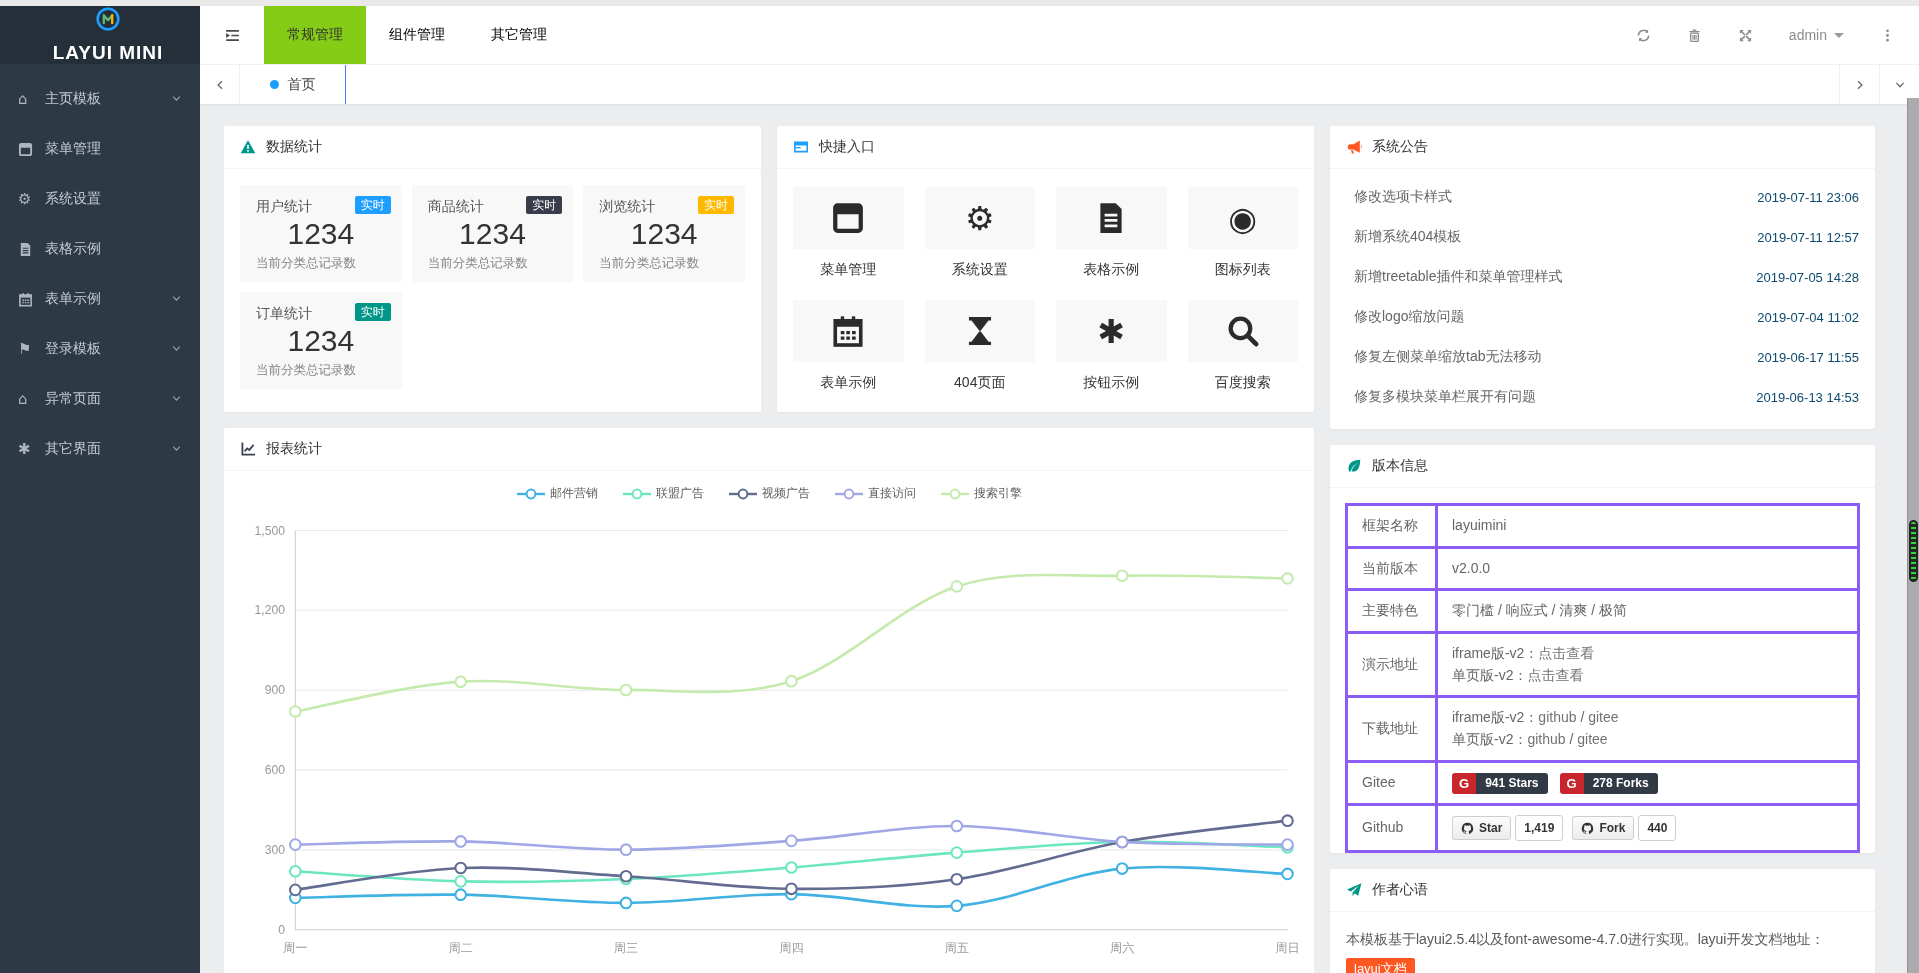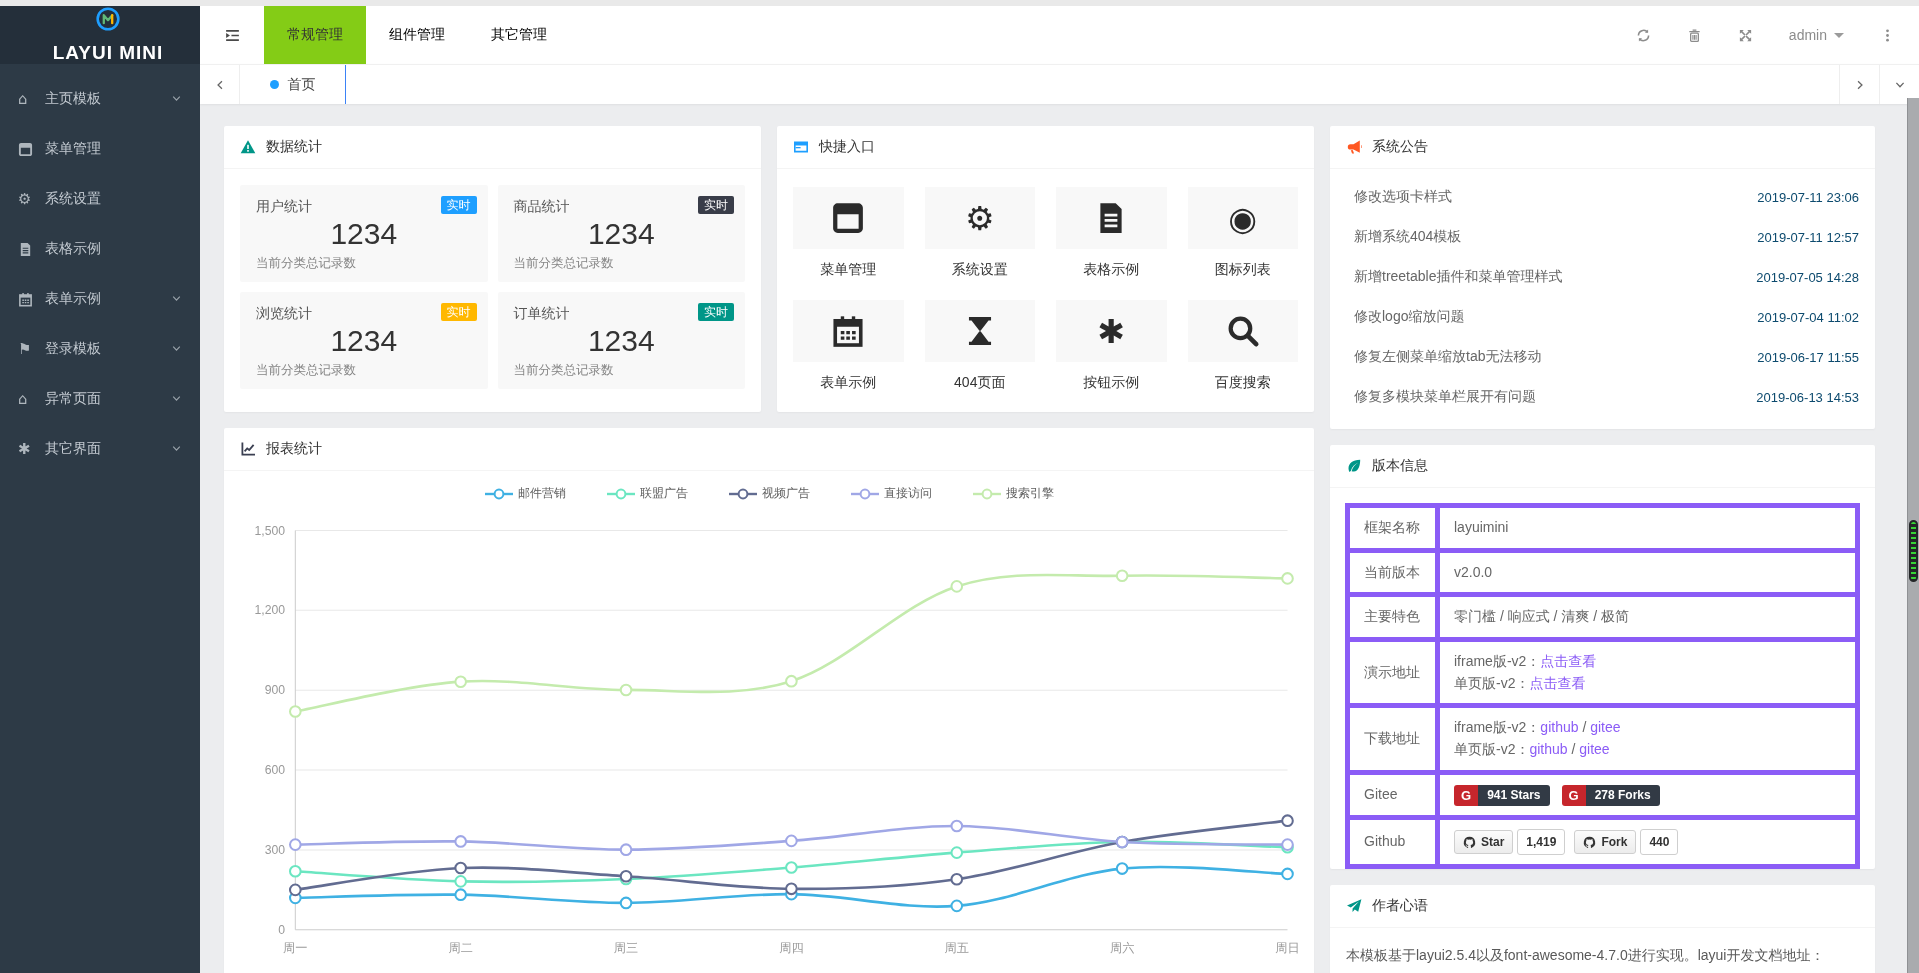--- a/index.html
+++ b/index.html
@@ -46,21 +46,21 @@
   .cols { display:flex; gap:16px; align-items:flex-start; }
   .col-left { flex:1; min-width:0; }
   .col-right { width:545px; flex:none; }
   .panel { background:#fff; border-radius:2px; box-shadow:0 1px 2px rgba(0,0,0,.04); margin-bottom:16px; }
   .panel-h { height:43px; display:flex; align-items:center; gap:10px; padding:0 16px; border-bottom:1px solid #f4f4f4; color:#333; }
   .panel-h svg { width:16px; height:16px; }
   .row1 { display:flex; gap:16px; }
   .row1 .panel { flex:1; min-width:0; }
 
   
-  .cards { display:grid; grid-template-columns:1fr 1fr; gap:10px; padding:16px; }
+  .cards { display:grid; grid-template-columns:1fr 1fr 1fr; gap:10px; padding:16px; }
   .card { background:#f8f8f8; border-radius:2px; padding:13px 16px; height:97px; position:relative; }
   .card-label { font-size:14px; color:#555; }
   .card-badge { position:absolute; top:11px; right:11px; color:#fff; font-size:12px; padding:3px 6px; border-radius:2px; line-height:1; }
   .card-value { font-size:30px; color:#333; line-height:1.15; margin-top:1px;text-align:center; }
   .card-desc { font-size:12.5px; color:#858585; margin-top:3px; }
 
   
   .quick-grid { display:grid; grid-template-columns:repeat(4,1fr); gap:21px 21px; padding:18px 16px 20px; }
   .q-item { text-align:center; cursor:pointer; }
   .q-icon { height:62px; background:#f8f8f8; display:flex; align-items:center; justify-content:center; color:#2b2b2b; }
@@ -69,36 +69,36 @@
   .q-label { margin-top:12px; font-size:14px; color:#333; }
 
   
   .notice-list { list-style:none; padding:8px 0 12px; }
   .notice-row { display:flex; justify-content:space-between; align-items:center; height:40px; padding:0 16px; cursor:pointer; }
   .notice-text { color:#666; font-size:14px;margin-left:8px; }
   .notice-date { color:#0c4a6e; font-size:13px; }
 
   
   .vtable { border-collapse:collapse; margin:15px; width:calc(100% - 30px); table-layout:fixed; }
-  .vtable td { border:5px solid #8b5cf6; padding:9px 14px; font-size:14px; color:#666; line-height:1.55; }
+  .vtable td { border:3px solid #8b5cf6; padding:9px 14px; font-size:14px; color:#666; line-height:1.55; }
   .vtable td.vlabel { width:90px; }
-  .vtable a { color:#8b5cf6; text-decoration:none; cursor:pointer; }
+  .vtable a { color:#737373; text-decoration:none; cursor:pointer; }
   .gitee-badge { display:inline-flex; margin-right:12px; font-size:12px; font-weight:bold; color:#fff; border-radius:3px; overflow:hidden; vertical-align:middle; cursor:pointer; }
   .gitee-g { background:#c6262c; padding:4px 7px; font-weight:900; font-size:13px; line-height:1; }
   .gitee-txt { background:#323a45; padding:4px 9px; line-height:1.1; }
   .gh-btn { display:inline-flex; align-items:center; gap:5px; border:1px solid #cfcfcf; background:linear-gradient(#fcfcfc,#ececec); border-radius:3px; padding:2px 8px; font-size:12px; font-weight:bold; color:#333; cursor:pointer; vertical-align:middle; }
   .gh-btn svg { width:13px; height:13px; }
   .gh-count { display:inline-block; border:1px solid #cfcfcf; background:#fff; border-radius:3px; padding:3px 8px; font-size:12px; font-weight:bold; color:#333; margin:0 9px 0 4px; vertical-align:middle; }
 
   
   .author-body { padding:16px; font-size:14px; color:#595959; line-height:1.7; }
   .badge-orange { display:inline-block; background:#ff5722; color:#fff; font-size:13px; padding:4px 8px; border-radius:2px; line-height:1.1; cursor:pointer; margin:6px 0; }
 
   
-  .legend { display:flex; justify-content:center; gap:40px; margin:14px 0 2px; font-size:12px; color:#5f5f5f;align-items:flex-end; }
+  .legend { display:flex; justify-content:center; gap:24px; margin:14px 0 2px; font-size:12px; color:#5f5f5f;align-items:flex-end; }
   .leg-item { display:flex; align-items:center; gap:4px; cursor:pointer; }
   .chart-wrap { padding:0 0 10px; }
   .chart-wrap svg { display:block; width:100%; }
 
   
   .scrollbar { position:absolute; right:0; top:98px; bottom:0; width:12px; background:#a9abae; border-left:1px solid #8f9194; z-index:30; }
   .scroll-thumb { position:absolute; left:1px; right:1px; top:422px; height:62px; border-radius:6px; background:repeating-linear-gradient(180deg,#35d435 0 2px,#232527 2px 5px); border:2px solid #232527; }
 
   .gi { font-family:"DejaVu Sans",sans-serif; font-style:normal; }
   .hidden-defs { position:absolute; width:0; height:0; overflow:hidden; }

